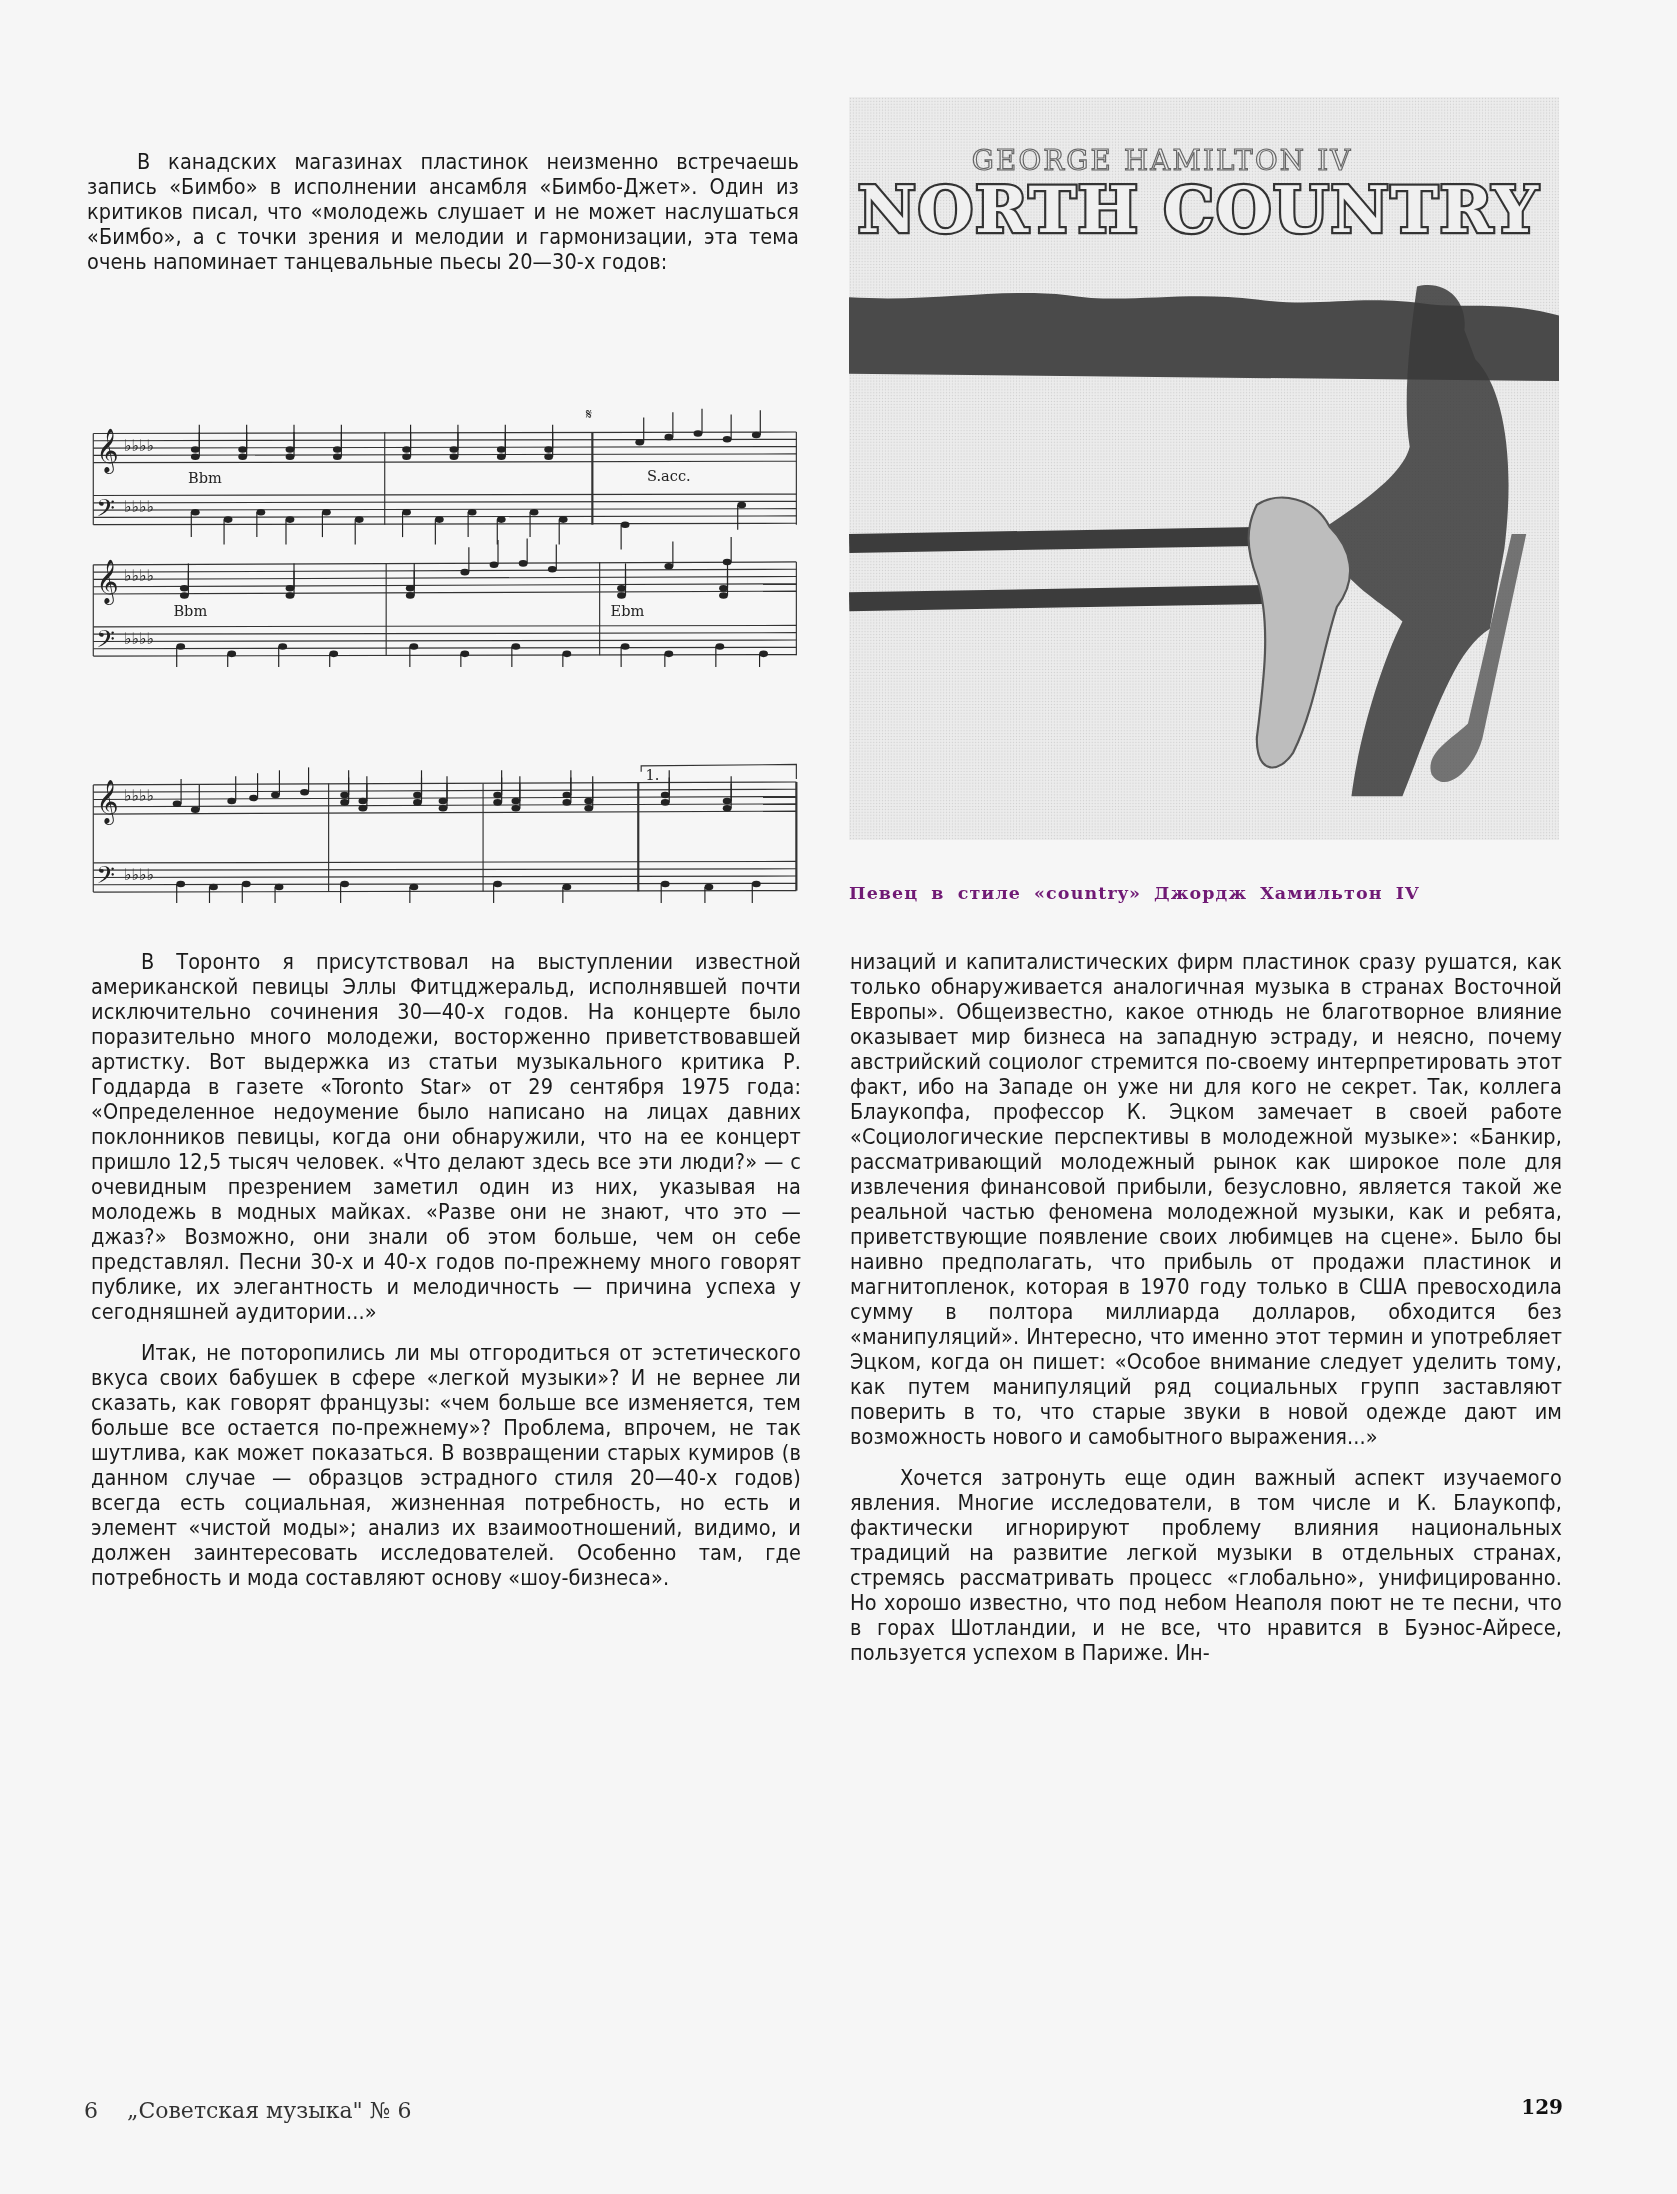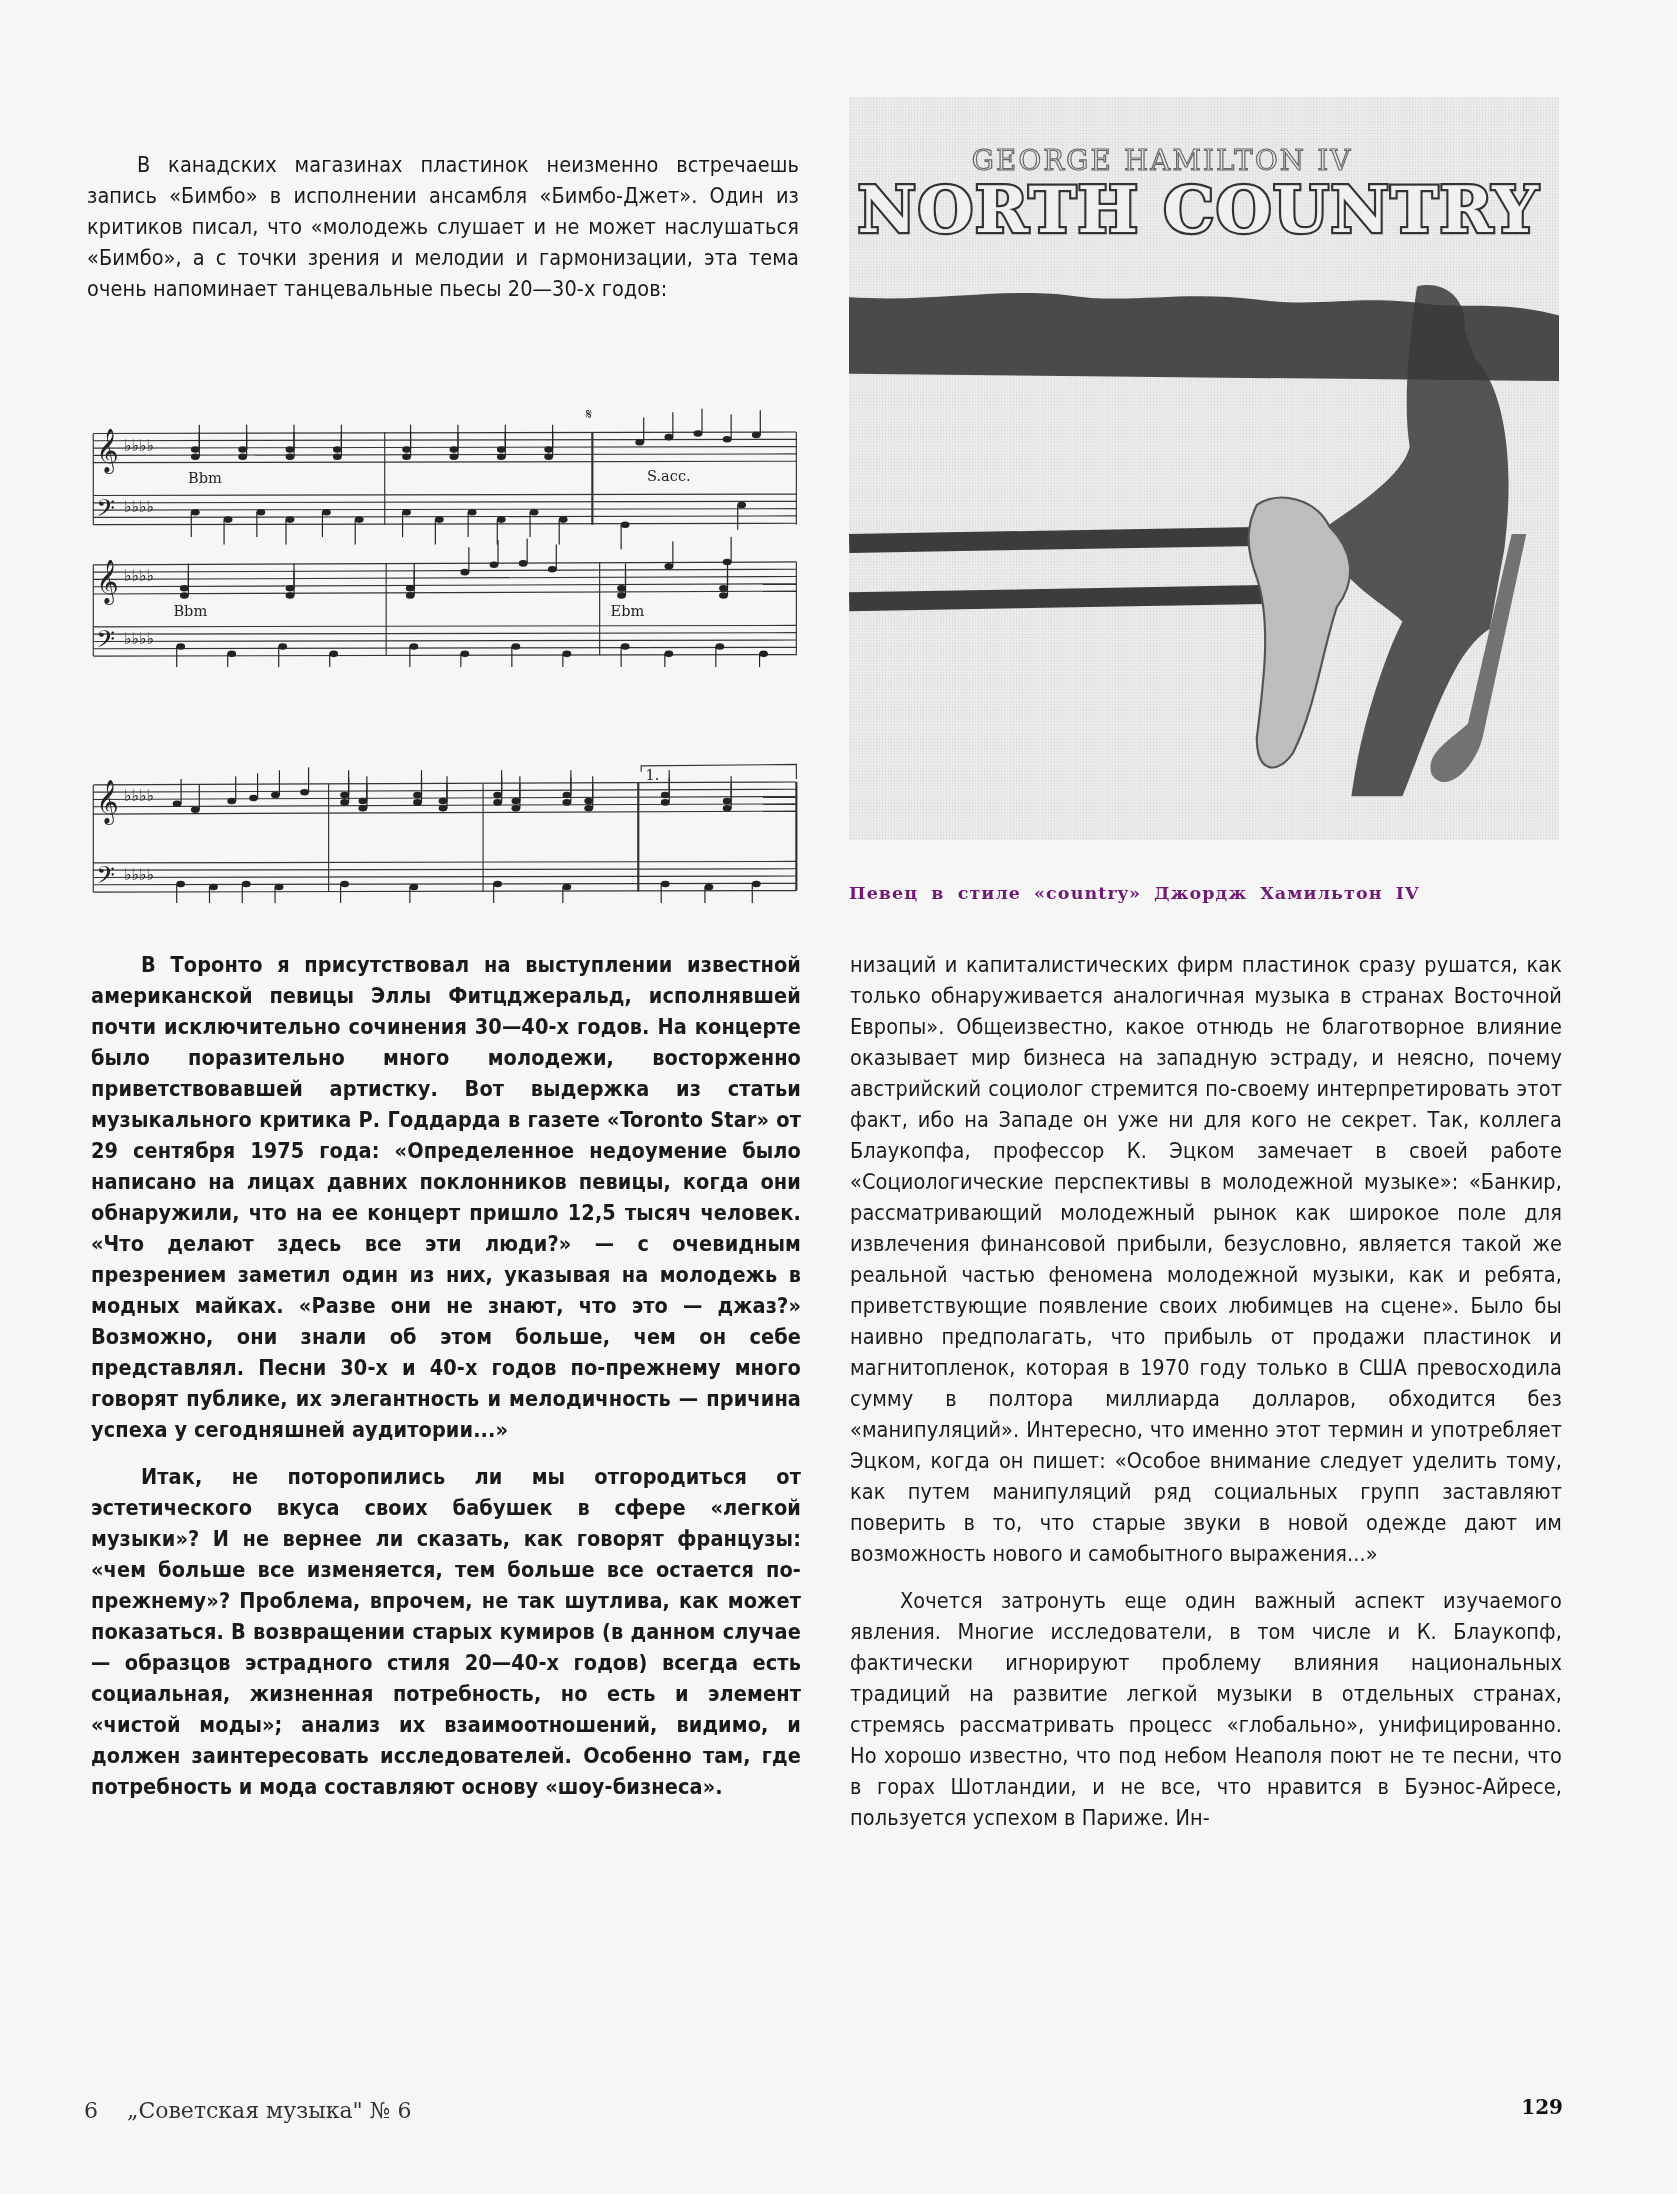--- a/index.html
+++ b/index.html
@@ -1,24 +1,24 @@
 <!DOCTYPE html>
 <html style="font-size:11.7px"><head>
 <meta charset="utf-8">
 <style>
   html, body { margin: 0; padding: 0; background: #f6f6f6; }
   body { width: 1678px; height: 2194px; position: relative; overflow: hidden;
          font-family: "DejaVu Sans", sans-serif; color: #1a1a1a; }
-  .col { position: absolute; font-size: 21.5px; line-height: 31px; text-align: justify;
+  .col { position: absolute; font-size: 21.5px; line-height: 25px; text-align: justify;
          letter-spacing: 0.1px; font-stretch: condensed; }
   .col p { margin: 0; text-indent: 0; }
   .col p.ind { text-indent: 50px; }
   .col p + p { margin-top: 16px; }
   #intro { left: 87px; top: 149px; width: 712px; }
-  #left-col { left: 91px; top: 949px; width: 710px; font-weight: bold; }
+  #left-col { left: 91px; top: 949px; width: 710px; }
   #right-col { left: 850px; top: 949px; width: 712px; }
   .score { position: absolute; left: 86px; width: 714px; }
   #score1 { top: 397px; height: 270px; }
   #score2 { top: 728px; height: 175px; }
   .score svg { width: 100%; height: 100%; }
   .chord { font-family: "DejaVu Serif", serif; font-size: 20px; fill: #222; }
   #photo { position: absolute; left: 849px; top: 97px; width: 710px; height: 743px;
            background: #d946ef; overflow: hidden; }
   #photo svg { width: 100%; height: 100%; display:block; }
   #caption { position: absolute; left: 849px; top: 883px; width: 627px;

